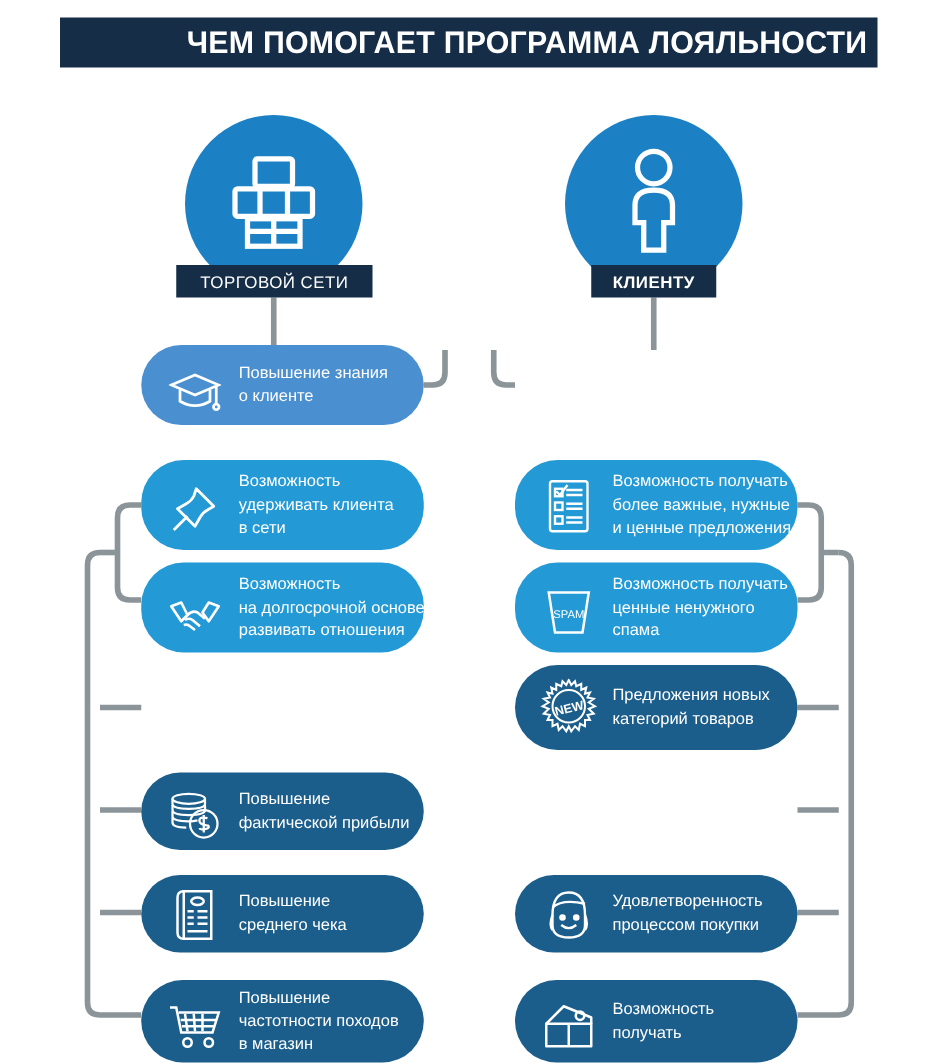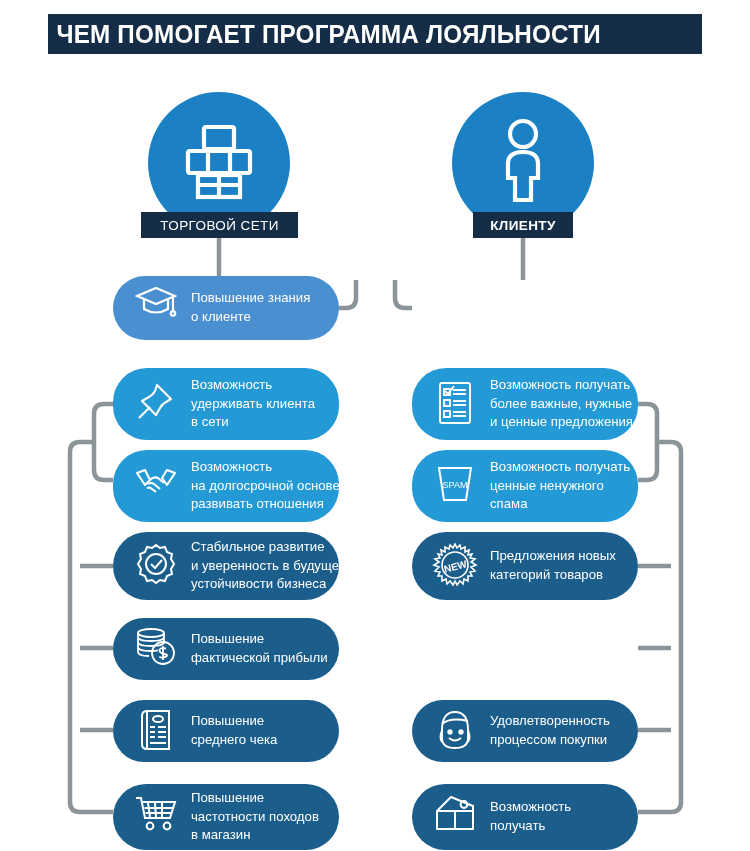--- a/index.html
+++ b/index.html
@@ -10,21 +10,21 @@
     overflow: hidden;
   }
   #stage { position: relative; width: 750px; height: 851px; }
 
   
   .title-banner {
     position: absolute;
     left: 48px; top: 14px;
     width: 654px; height: 40px;
     background: #152d46;
-    display: flex; align-items: center; justify-content: flex-start;
+    display: flex; align-items: center; justify-content: flex-end;
   }
   .title-banner .title-text {
     color: #ffffff;
     font-size: 25px;
     font-weight: bold;
     letter-spacing: 0.2px;
     white-space: nowrap;
     transform: scaleX(0.97);
   }
 
@@ -65,21 +65,21 @@
     position: absolute;
     border-radius: 34px;
     display: flex;
     align-items: center;
     color: #ffffff;
   }
   .pill .ic {
     flex: 0 0 auto;
     width: 46px; height: 46px;
     margin-left: 20px;
-    display: flex; align-items: flex-start; justify-content: center;
+    display: flex; align-items: flex-end; justify-content: center;
   }
   .pill .ic svg { display: block; }
   .pill .txt {
     margin-left: 12px;
     margin-right: 12px;
     font-size: 13.2px;
     line-height: 1.42;
   }
   .pill .txt span { display: block; white-space: nowrap; }
 
@@ -195,34 +195,20 @@
         <path d="M13 25 Q16 24 18 26 L22 29"></path>
       </svg>
     </span>
     <span class="txt">
       <span>Возможность</span>
       <span>на долгосрочной основе</span>
       <span>развивать отношения</span>
     </span>
   </div>
 
-  <div class="pill col-left" style="top:532px;height:68px;background:#1b5e8c;">
-    <span class="ic">
-      <svg width="42" height="42" viewBox="0 0 42 42" fill="none" stroke="#ffffff" stroke-width="2">
-        <path d="M21 2 L25 5 L30 4 L32 9 L37 11 L36 16 L39 21 L36 26 L37 31 L32 33 L30 38 L25 37 L21 40 L17 37 L12 38 L10 33 L5 31 L6 26 L3 21 L6 16 L5 11 L10 9 L12 4 L17 5 Z"></path>
-        <circle cx="21" cy="21" r="10"></circle>
-        <path d="M16 21 L20 25 L27 17"></path>
-      </svg>
-    </span>
-    <span class="txt">
-      <span>Стабильное развитие</span>
-      <span>и уверенность в будущей</span>
-      <span>устойчивости бизнеса</span>
-    </span>
-  </div>
 
   <div class="pill col-left" style="top:618px;height:62px;background:#1b5e8c;">
     <span class="ic">
       <svg width="42" height="40" viewBox="0 0 42 40" fill="none" stroke="#ffffff" stroke-width="1.8">
         <ellipse cx="16" cy="7" rx="13" ry="4"></ellipse>
         <path d="M3 7 L3 11 Q3 15 16 15 Q29 15 29 11 L29 7"></path>
         <path d="M3 12 L3 16 Q3 20 16 20 Q29 20 29 16 L29 12"></path>
         <path d="M3 17 L3 21 Q3 25 16 25 Q20 25 23 24.3"></path>
         <path d="M3 22 L3 26 Q3 30 14 30"></path>
         <circle cx="28" cy="27" r="11"></circle>

